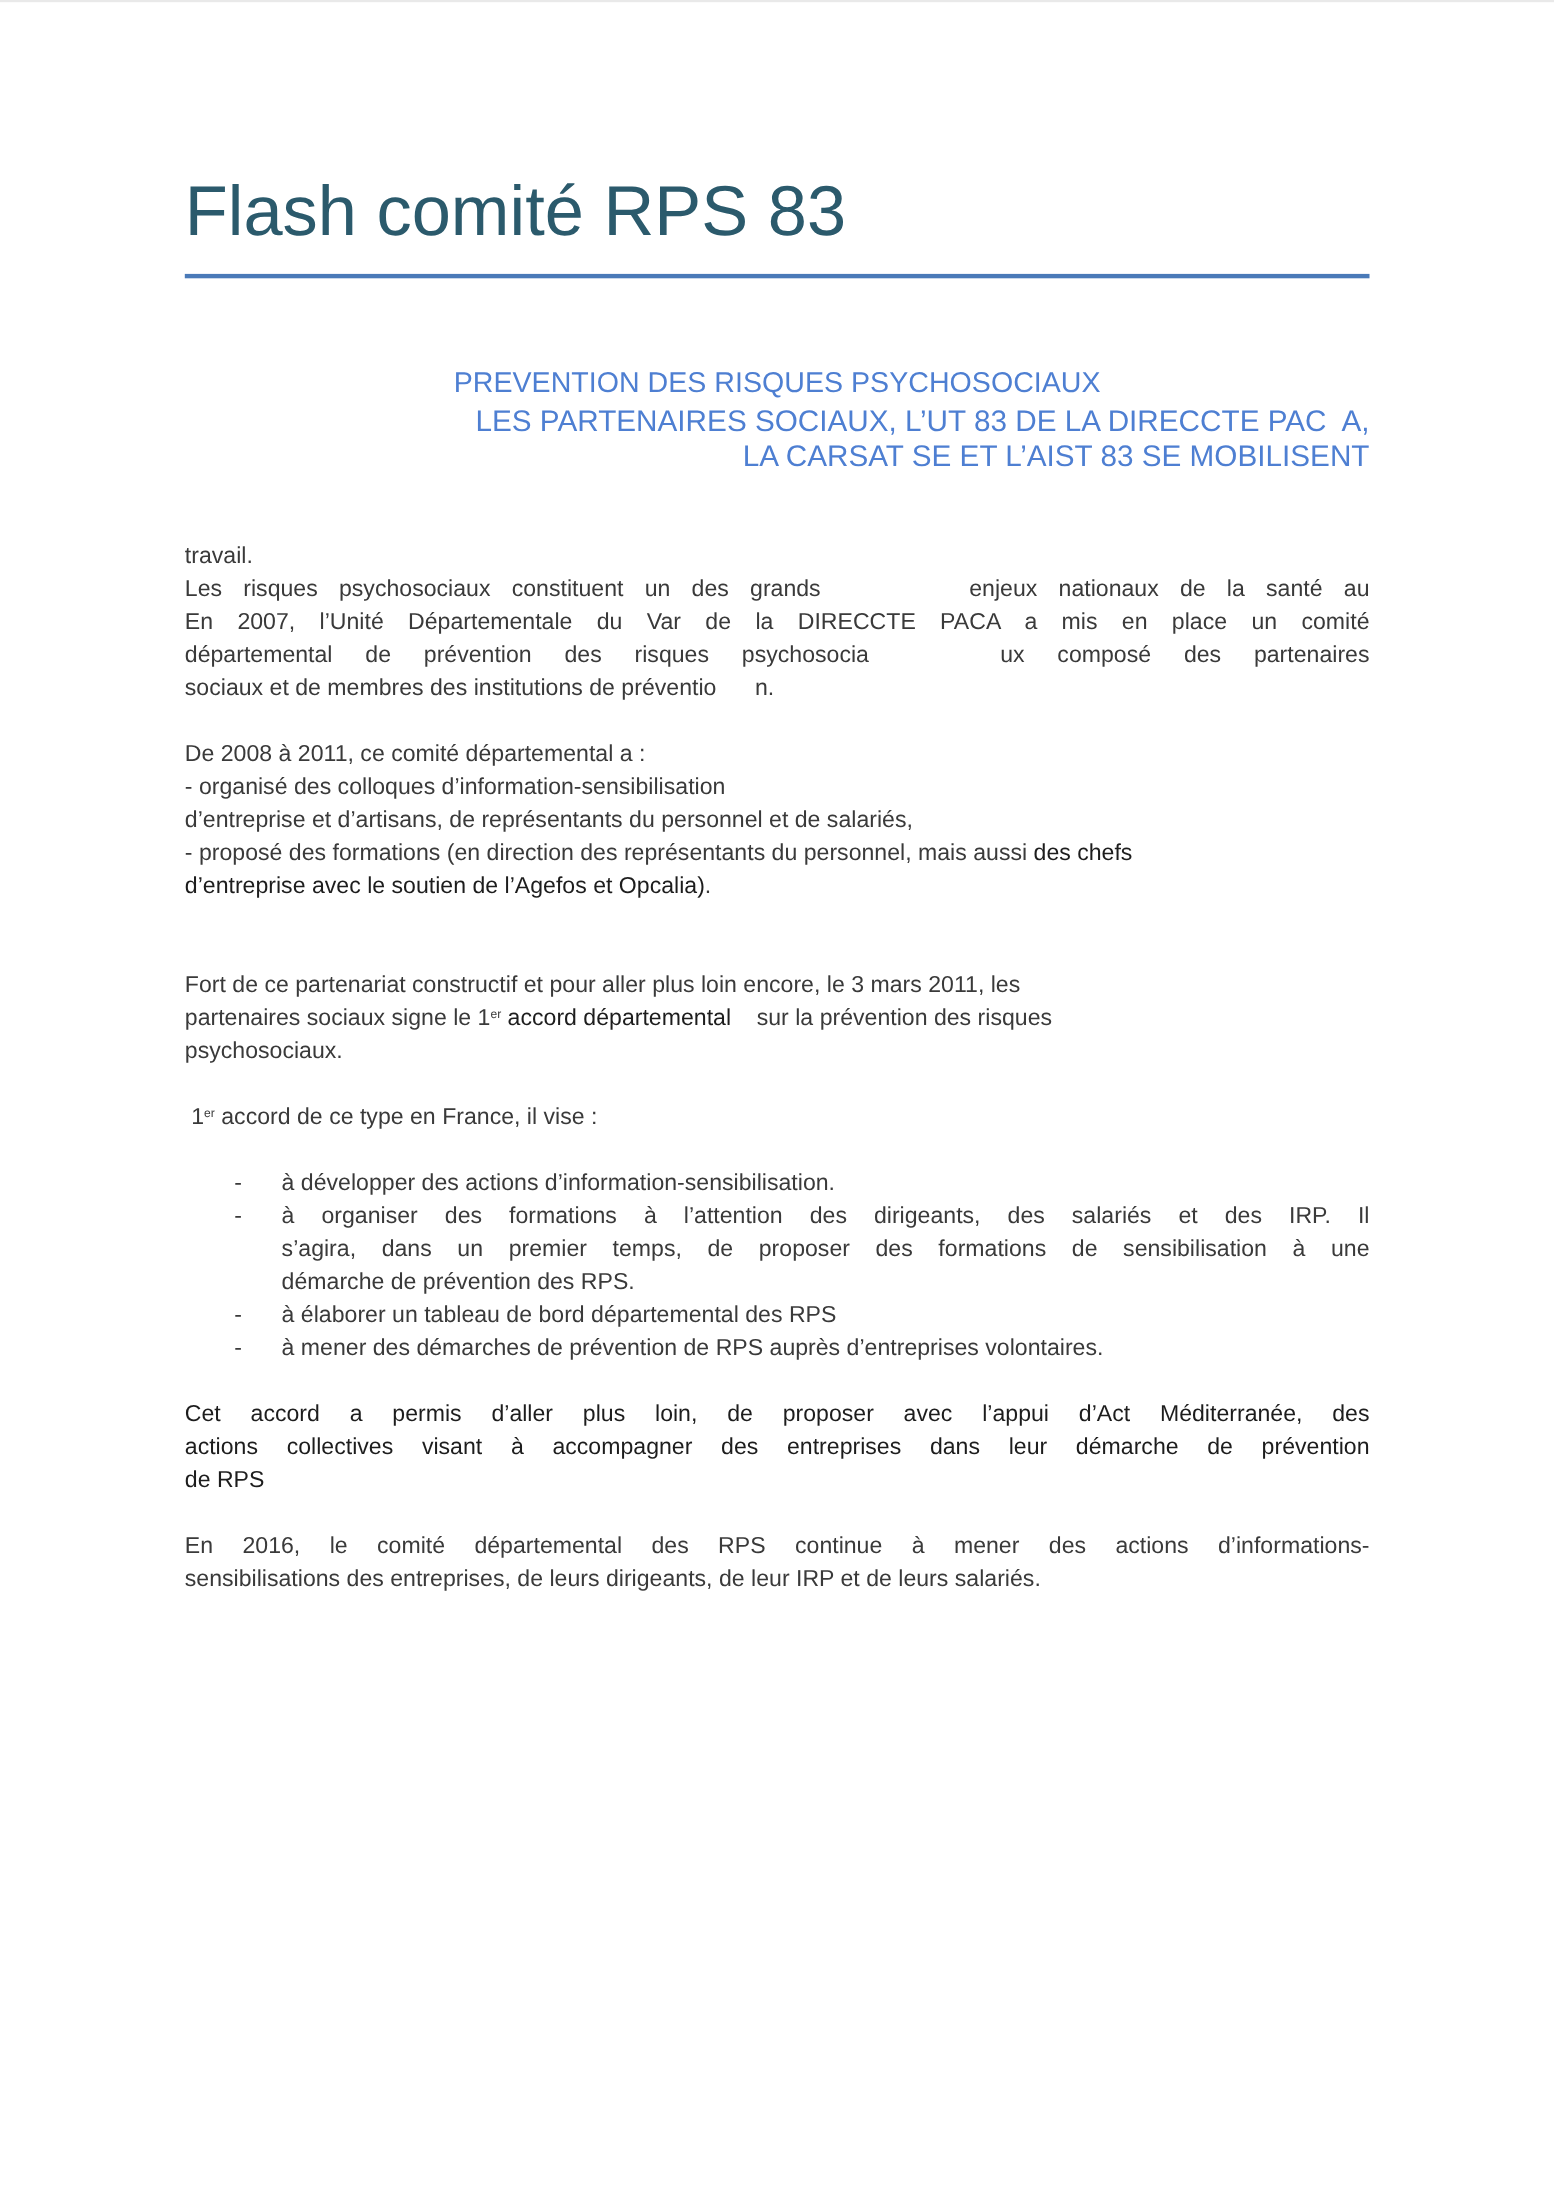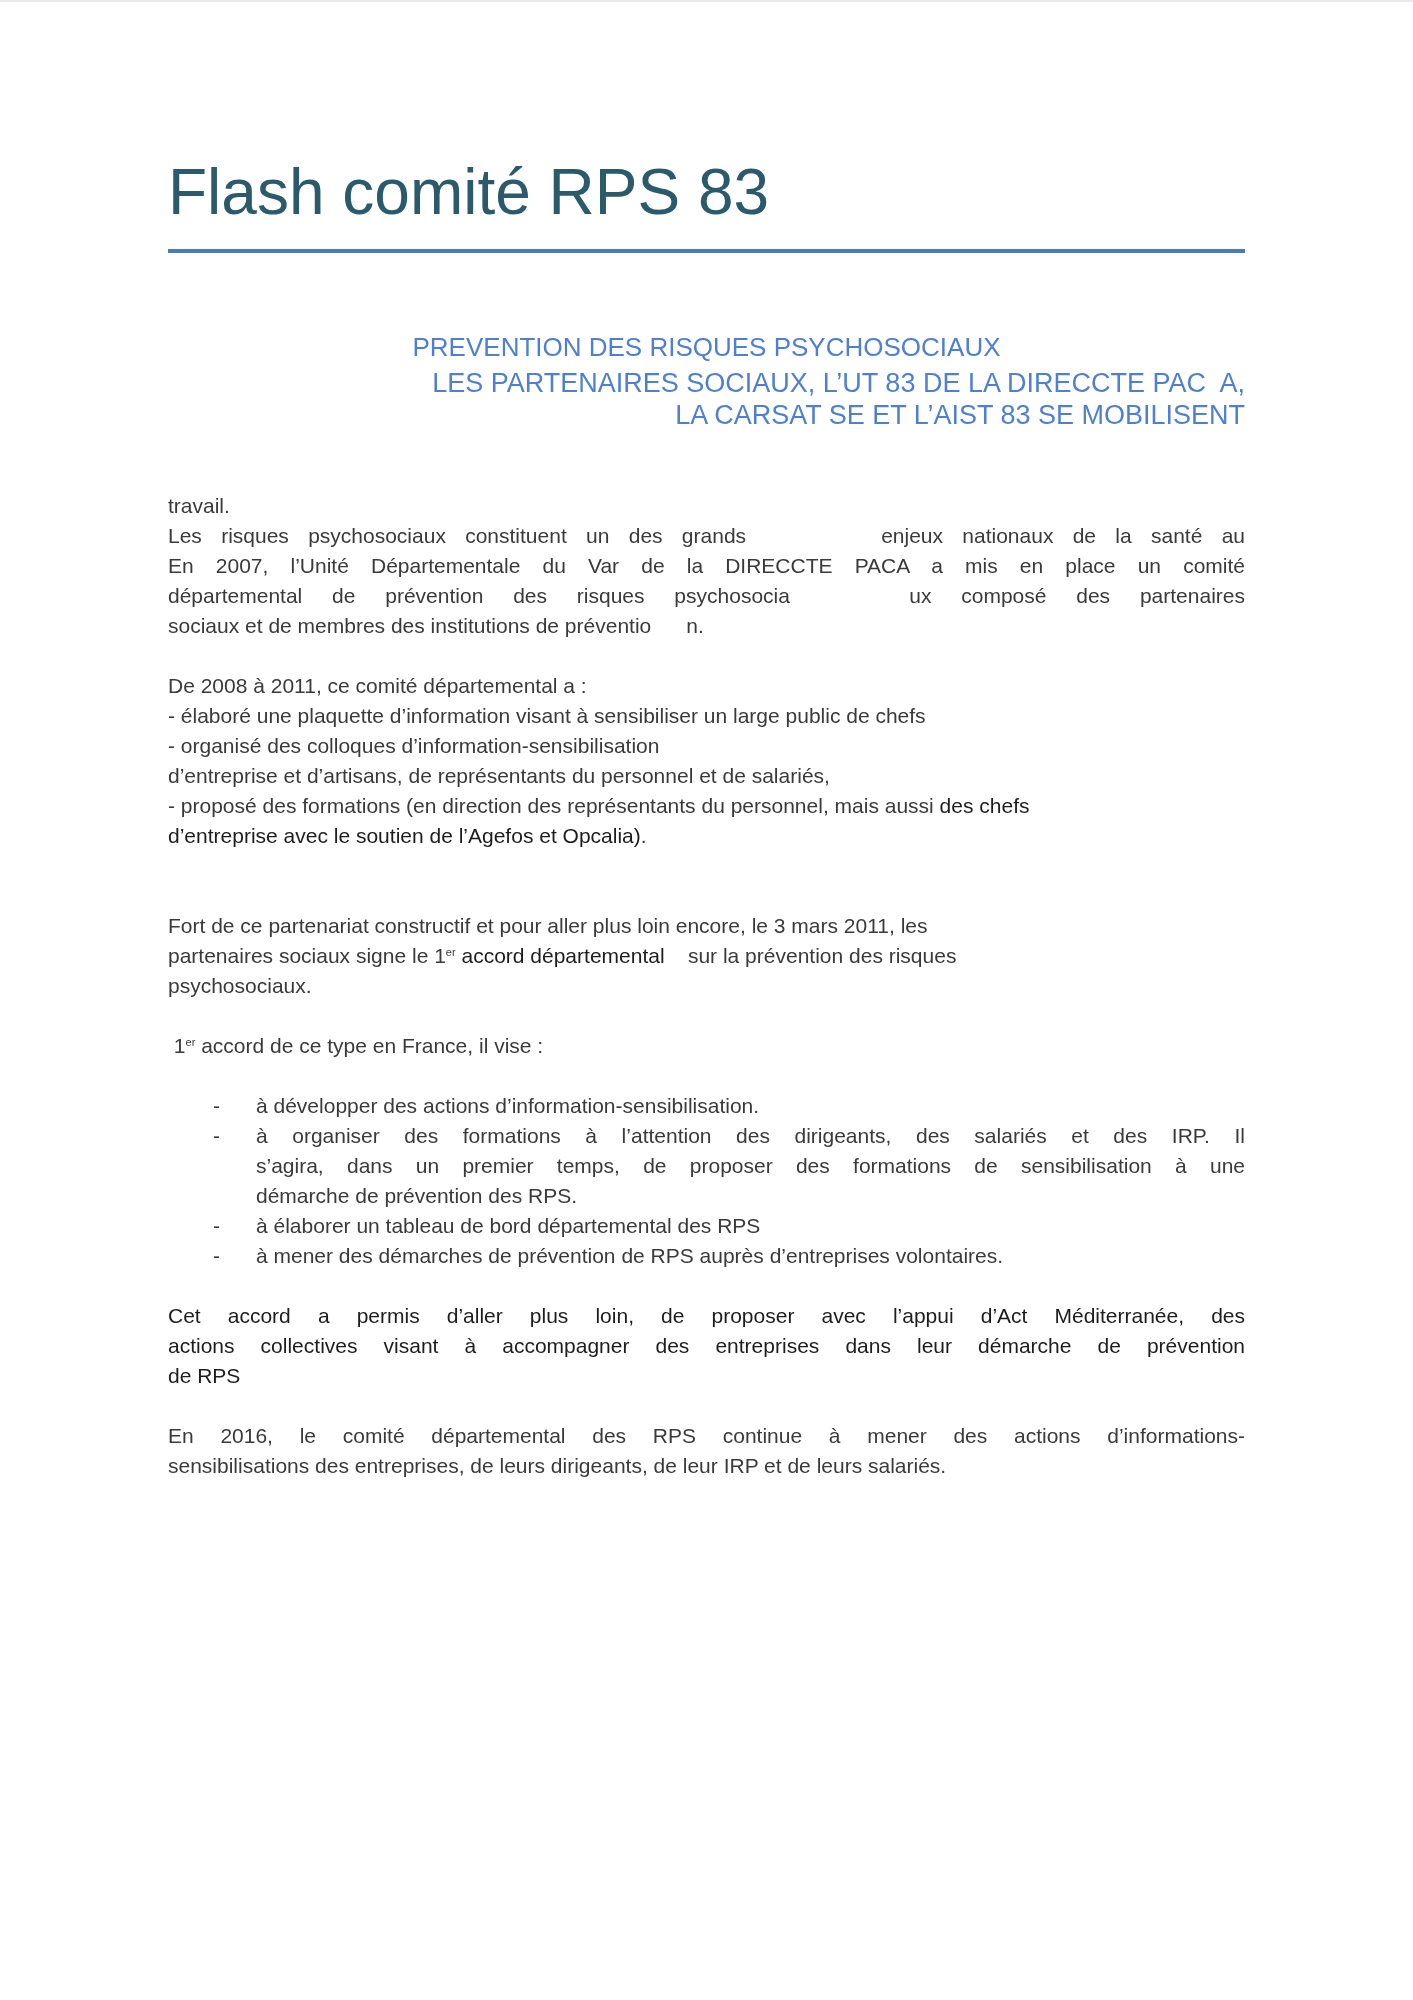--- a/index.html
+++ b/index.html
@@ -72,21 +72,20 @@
           <div class="line just"><span>Les risques psychosociaux constituent un des grands       enjeux nationaux de la santé au</span></div>
         </div>
         <div class="para">
           <div class="line just"><span>En 2007, l’Unité Départementale du Var de la DIRECCTE PACA a mis en place un comité</span></div>
           <div class="line just"><span>départemental de prévention des risques psychosocia    ux composé des partenaires</span></div>
           <div class="line"><span>sociaux et de membres des institutions de préventio      n.</span></div>
         </div>
         <div class="gap"></div>
         <div class="para">
           <div class="line"><span>De 2008 à 2011, ce comité départemental a :</span></div>
-          <div class="line"><span>- élaboré une plaquette d’information visant à sensibiliser un large public de chefs</span></div>
           <div class="line"><span>- organisé des colloques d’information-sensibilisation</span></div>
           <div class="line"><span>d’entreprise et d’artisans, de représentants du personnel et de salariés,</span></div>
           <div class="line"><span>- proposé des formations (en direction des représentants du personnel, mais aussi </span><span class="b">des chefs</span></div>
           <div class="line"><span class="b">d’entreprise avec le soutien de l’Agefos et Opcalia)</span><span>.</span></div>
         </div>
         <div class="gap"></div>
         <div class="gap"></div>
         <div class="para">
           <div class="line"><span>Fort de ce partenariat constructif et pour aller plus loin encore, le 3 mars 2011, les</span></div>
           <div class="line"><span>partenaires sociaux signe le 1</span><sup class="sp">er</sup><span> </span><span class="b">accord départemental</span><span>    sur la prévention des risques</span></div>

